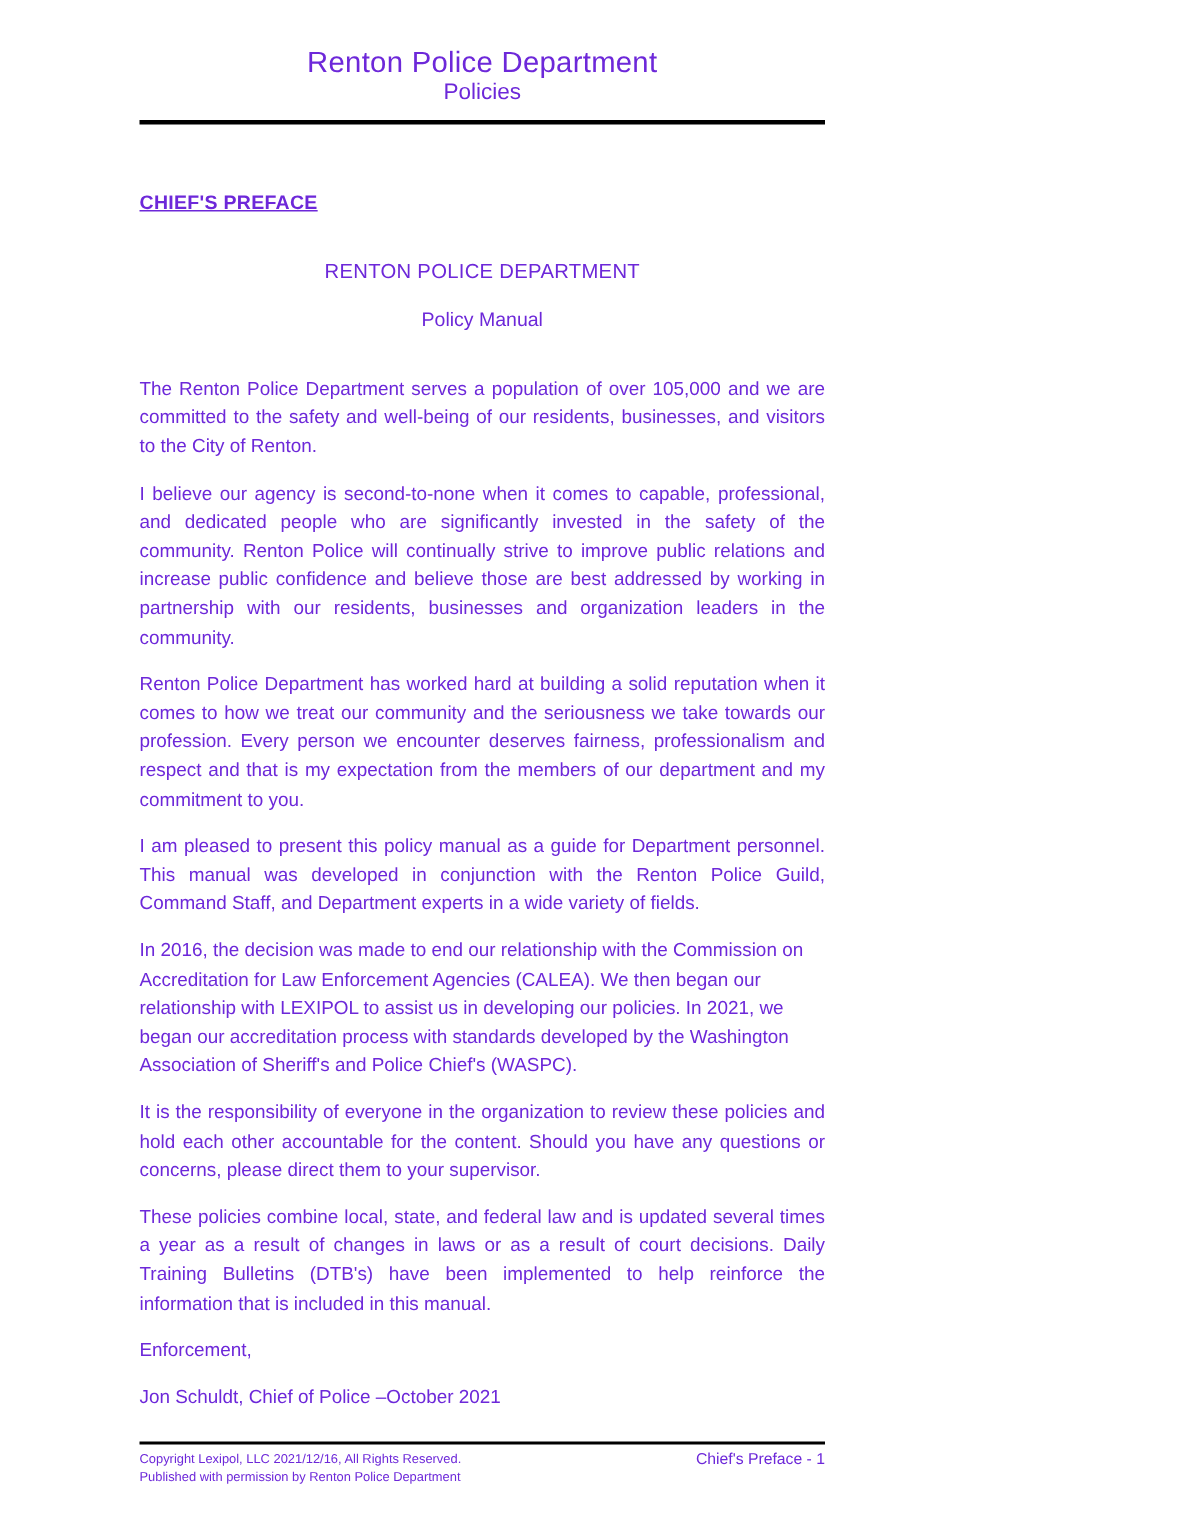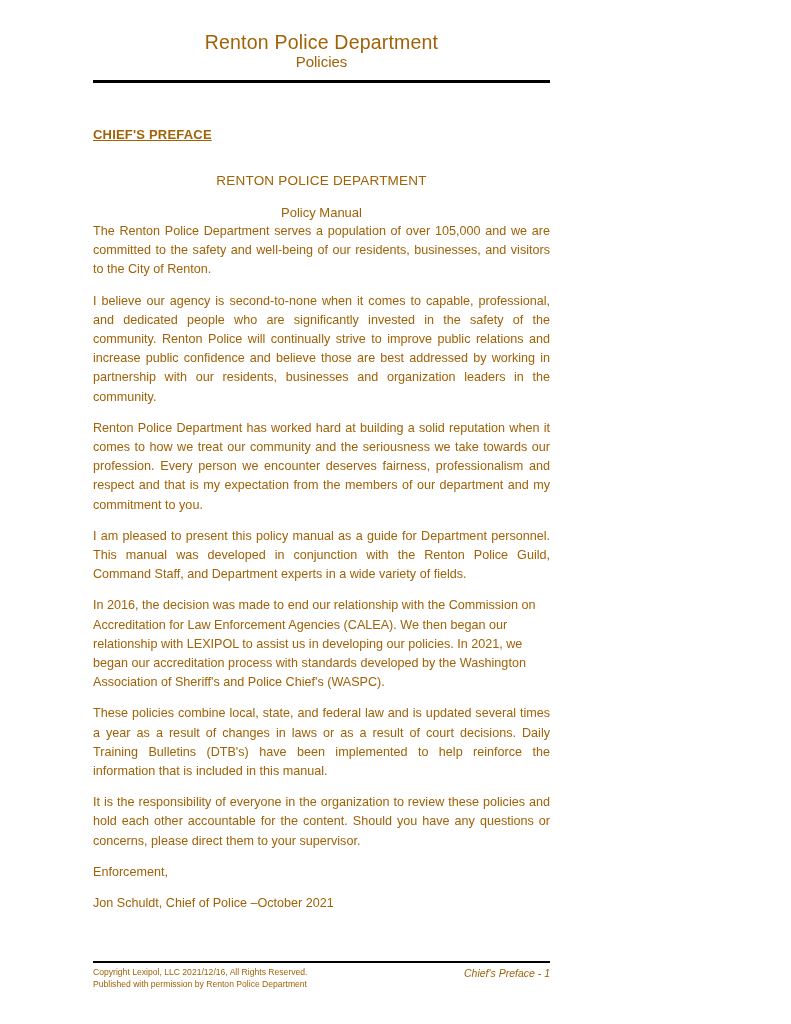--- a/index.html
+++ b/index.html
@@ -5,21 +5,21 @@
   html, body {
     margin: 0;
     padding: 0;
     background: #ffffff;
   }
   .page {
     position: relative;
     width: 640px;
     height: 1024px;
     background: #ffffff;
-    color: #a16207;
+    color: #6d28d9;
     font-family: "Liberation Sans", "DejaVu Sans", sans-serif;
     overflow: hidden;
     box-sizing: border-box;
   }
   .content {
     position: absolute;
     left: 93px;
     right: 90px;
     top: 0;
   }
@@ -62,21 +62,21 @@
     text-align: center;
     font-size: 13px;
   }
   .body-text p {
     margin: 0 0 12px 0;
     font-size: 12.6px;
     line-height: 19.2px;
     text-align: justify;
   }
   .body-text {
-    margin-top: 2px;
+    margin-top: 30px;
   }
   .body-text p.ragged {
     text-align: left;
   }
   .closing, .signature {
     font-size: 12.6px;
     line-height: 19.2px;
     margin: 0 0 12px 0;
   }
   
@@ -98,21 +98,20 @@
     gap: 30px;
   }
   .footer-copyright {
     font-size: 8.6px;
     line-height: 11.5px;
   }
   .footer-page-label {
     font-size: 10.5px;
     line-height: 13px;
     white-space: nowrap;
-    font-style: italic;
   }
 </style>
 </head>
 <body>
 
 <div class="page">
   <div class="content">
 
     <div class="doc-header">
       <div class="title">Renton Police Department</div>
@@ -126,22 +125,22 @@
     <div class="centered-title">RENTON POLICE DEPARTMENT</div>
 
     <div class="centered-subtitle">Policy Manual</div>
 
     <div class="body-text">
       <p>The Renton Police Department serves a population of over 105,000 and we are committed to the safety and well-being of our residents, businesses, and visitors to the City of Renton.</p>
       <p>I believe our agency is second-to-none when it comes to capable, professional, and dedicated people who are significantly invested in the safety of the community. Renton Police will continually strive to improve public relations and increase public confidence and believe those are best addressed by working in partnership with our residents, businesses and organization leaders in the community.</p>
       <p>Renton Police Department has worked hard at building a solid reputation when it comes to how we treat our community and the seriousness we take towards our profession. Every person we encounter deserves fairness, professionalism and respect and that is my expectation from the members of our department and my commitment to you.</p>
       <p>I am pleased to present this policy manual as a guide for Department personnel. This manual was developed in conjunction with the Renton Police Guild, Command Staff, and Department experts in a wide variety of fields.</p>
       <p class="ragged">In 2016, the decision was made to end our relationship with the Commission on Accreditation for Law Enforcement Agencies (CALEA). We then began our relationship with LEXIPOL to assist us in developing our policies. In 2021, we began our accreditation process with standards developed by the Washington Association of Sheriff's and Police Chief's (WASPC).</p>
+      <p>It is the responsibility of everyone in the organization to review these policies and hold each other accountable for the content. Should you have any questions or concerns, please direct them to your supervisor.</p>
       <p>These policies combine local, state, and federal law and is updated several times a year as a result of changes in laws or as a result of court decisions. Daily Training Bulletins (DTB's) have been implemented to help reinforce the information that is included in this manual.</p>
-      <p>It is the responsibility of everyone in the organization to review these policies and hold each other accountable for the content. Should you have any questions or concerns, please direct them to your supervisor.</p>
 
       <div class="closing">Enforcement,</div>
 
       <div class="signature">Jon Schuldt, Chief of Police –October 2021</div>
     </div>
 
   </div>
 
   <div class="doc-footer">
     <hr class="footer-rule">

